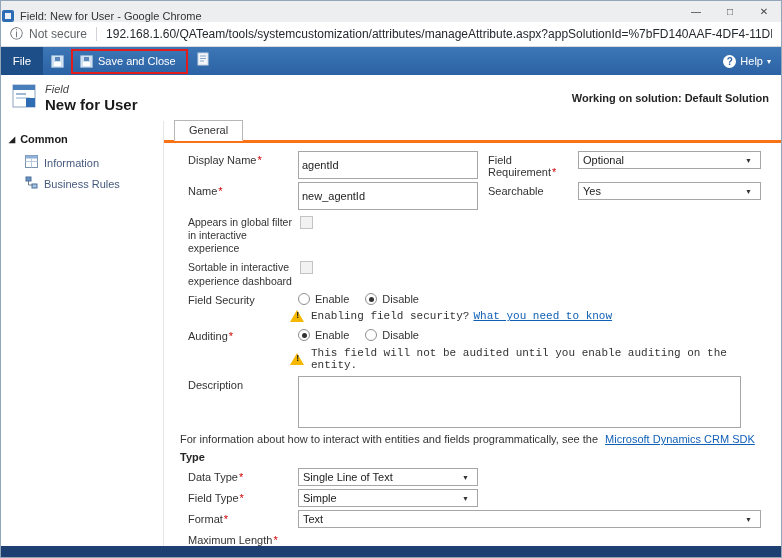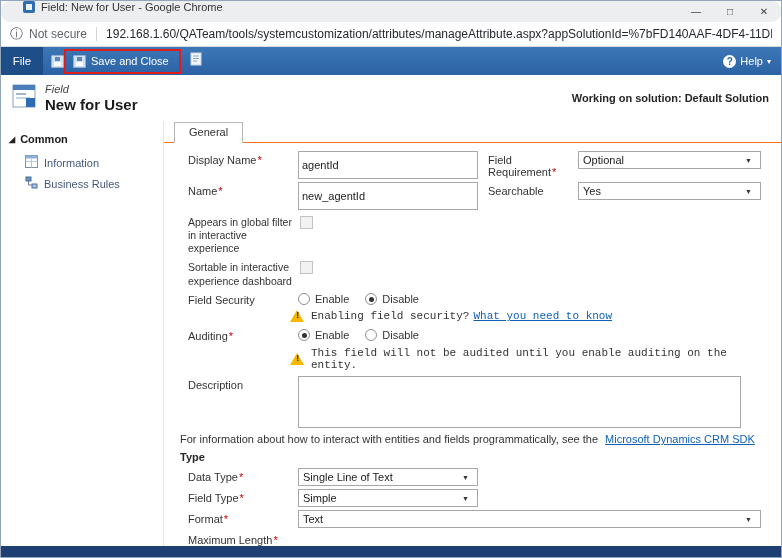--- a/index.html
+++ b/index.html
@@ -1,21 +1,21 @@
 <!DOCTYPE html>
 <html><head>
 <meta charset="utf-8">
 <style>
   * { margin:0; padding:0; box-sizing:border-box; }
   body { font-family:"Liberation Sans", sans-serif; background:#cfcfcf; }
   .window { width:782px; height:558px; border:1px solid #93a5b8; background:#fff;
             display:flex; flex-direction:column; overflow:hidden; position:relative; }
 
   
-  .titlebar { height:21px; flex:none; background:#eceef0; display:flex; align-items:flex-start; padding-left:22px;border-radius:9px; }
+  .titlebar { height:21px; flex:none; background:#eceef0; display:flex; align-items:flex-end; padding-left:1px; }
   .favicon { width:12px; height:12px; border-radius:2px; background:#2e6db4; margin-right:6px; flex:none; position:relative; }
   .favicon::after { content:""; position:absolute; left:3px; top:3px; width:6px; height:6px; background:#fff; opacity:.9; }
   .win-title { font-size:11px; color:#333; white-space:nowrap; }
   .win-controls { margin-left:auto; display:flex; height:100%; }
   .win-btn { width:34px; display:flex; align-items:center; justify-content:center; font-size:10px; color:#444; }
 
   
   .addressbar { height:25px; flex:none; background:#fff; border-bottom:1px solid #d8dade; display:flex; align-items:center; padding:0 9px; }
   .info-icon { font-size:13px; color:#5f6368; margin-right:6px; }
   .not-secure { font-size:12px; color:#5f6368; white-space:nowrap; }
@@ -23,21 +23,21 @@
   .url { font-size:12px; color:#24292f; white-space:nowrap; overflow:hidden; }
 
   
   .ribbon { height:28px; flex:none; background:linear-gradient(#3d77b6,#2b62a5); display:flex; align-items:center; }
   .file-btn { height:100%; width:42px; background:#1d4e87; color:#fff; font-size:11.5px; display:flex; align-items:center; justify-content:center; flex:none; }
   .floppy { width:13px; height:13px; background:#cfe0f1; border:1px solid #8fb0d2; border-radius:1px; position:relative; flex:none; }
   .floppy::before { content:""; position:absolute; left:3px; top:1px; width:5px; height:4px; background:#5b87bb; }
   .floppy::after { content:""; position:absolute; left:2px; bottom:1px; width:7px; height:4px; background:#fff; }
   .rib-btn { display:flex; align-items:center; gap:5px; color:#fff; font-size:11px; padding:3px 4px; }
   .save-solo { margin-left:8px; }
-  .anno-box { border:2px solid #e21b1b; display:flex; align-items:center; padding:1px 6px 1px 3px; }
+  .anno-box { border:2px solid #e21b1b; margin-left:7px; display:flex; align-items:center; padding:1px 6px 1px 3px; }
   .doc-icon { margin-left:9px; }
   .help-area { margin-left:auto; margin-right:10px; display:flex; align-items:center; gap:4px; color:#fff; font-size:11px; }
   .help-circle { width:13px; height:13px; border-radius:50%; background:#fff; color:#2b62a5; font-size:10px; font-weight:bold;
                  display:flex; align-items:center; justify-content:center; }
   .help-arrow { font-size:8px; }
 
   
   .pagehead { height:46px; flex:none; background:#fff; display:flex; align-items:center; padding:0 10px; }
   .head-text { margin-left:8px; }
   .entity-label { font-size:11px; color:#444;font-style:italic; }
@@ -45,21 +45,21 @@
   .working { margin-left:auto; font-size:11px; font-weight:bold; color:#262626; padding-right:2px; white-space:nowrap; }
 
   
   .bodyarea { flex:1; display:flex; min-height:0; }
   .sidebar { width:163px; flex:none; border-right:1px solid #e6e6e6; padding-top:12px; }
   .side-section { display:flex; align-items:center; gap:5px; font-size:11px; font-weight:bold; color:#1a1a1a; padding-left:8px; margin-bottom:7px; }
   .expander { font-size:8px; color:#222; }
   .side-item { display:flex; align-items:center; gap:6px; padding:3px 0 3px 24px; font-size:11px; color:#44597c; }
 
   .main { flex:1; display:flex; flex-direction:column; min-width:0; }
-  .tabbar { height:22px; flex:none; border-bottom:1px solid #f97316; padding-left:10px; display:flex; align-items:flex-end; }
+  .tabbar { height:22px; flex:none; border-bottom:3px solid #f97316; padding-left:10px; display:flex; align-items:flex-end; }
   .tab { font-size:11px; color:#333; background:#fff; border:1px solid #b6b6b6; border-bottom:1px solid #fff;
          padding:3px 14px 4px; margin-bottom:-1px; }
 
   .form { flex:1; padding:8px 14px 0 16px; overflow:hidden; font-size:11px; color:#333; }
   .sect { font-weight:bold; color:#262626; margin-bottom:5px; }
   .row { display:flex; align-items:flex-start; margin-bottom:3px; }
   .lbl { width:110px; flex:none; padding-top:3px; line-height:1.25;margin-left:8px; }
   .lbl.small { font-size:10.5px; width:112px; }
   .req { color:#cc0000; margin-left:1px; }
   .ctl { width:180px; flex:none; }

